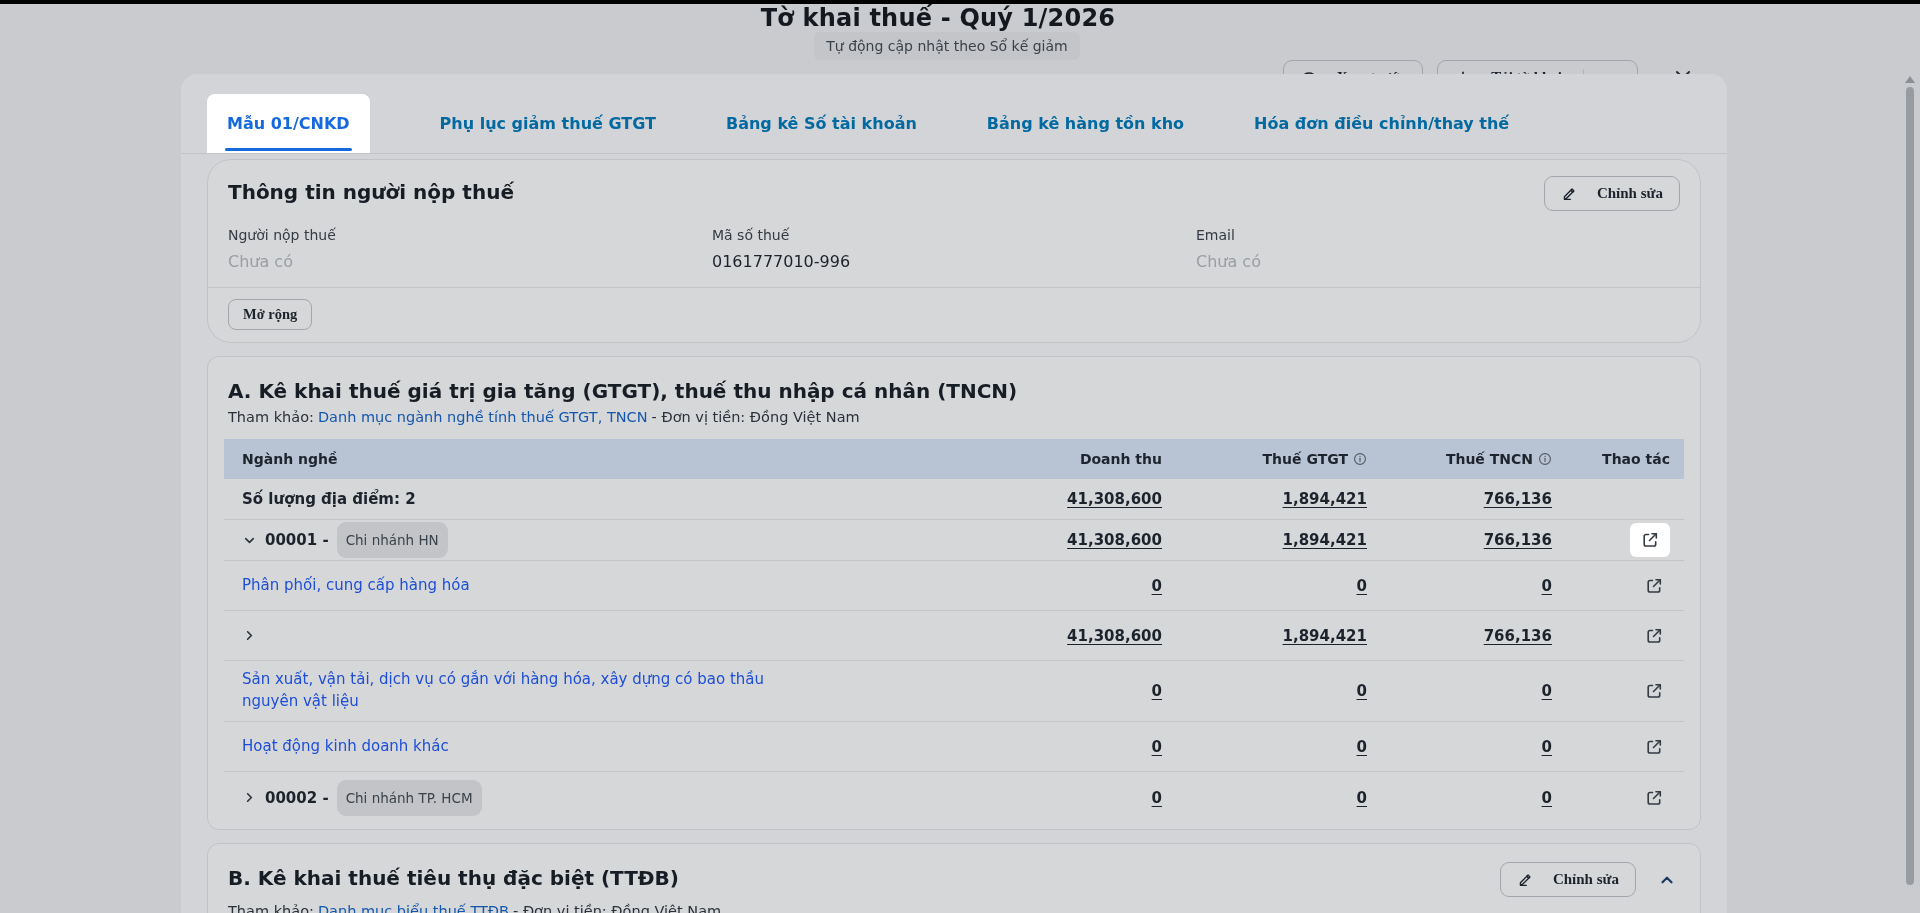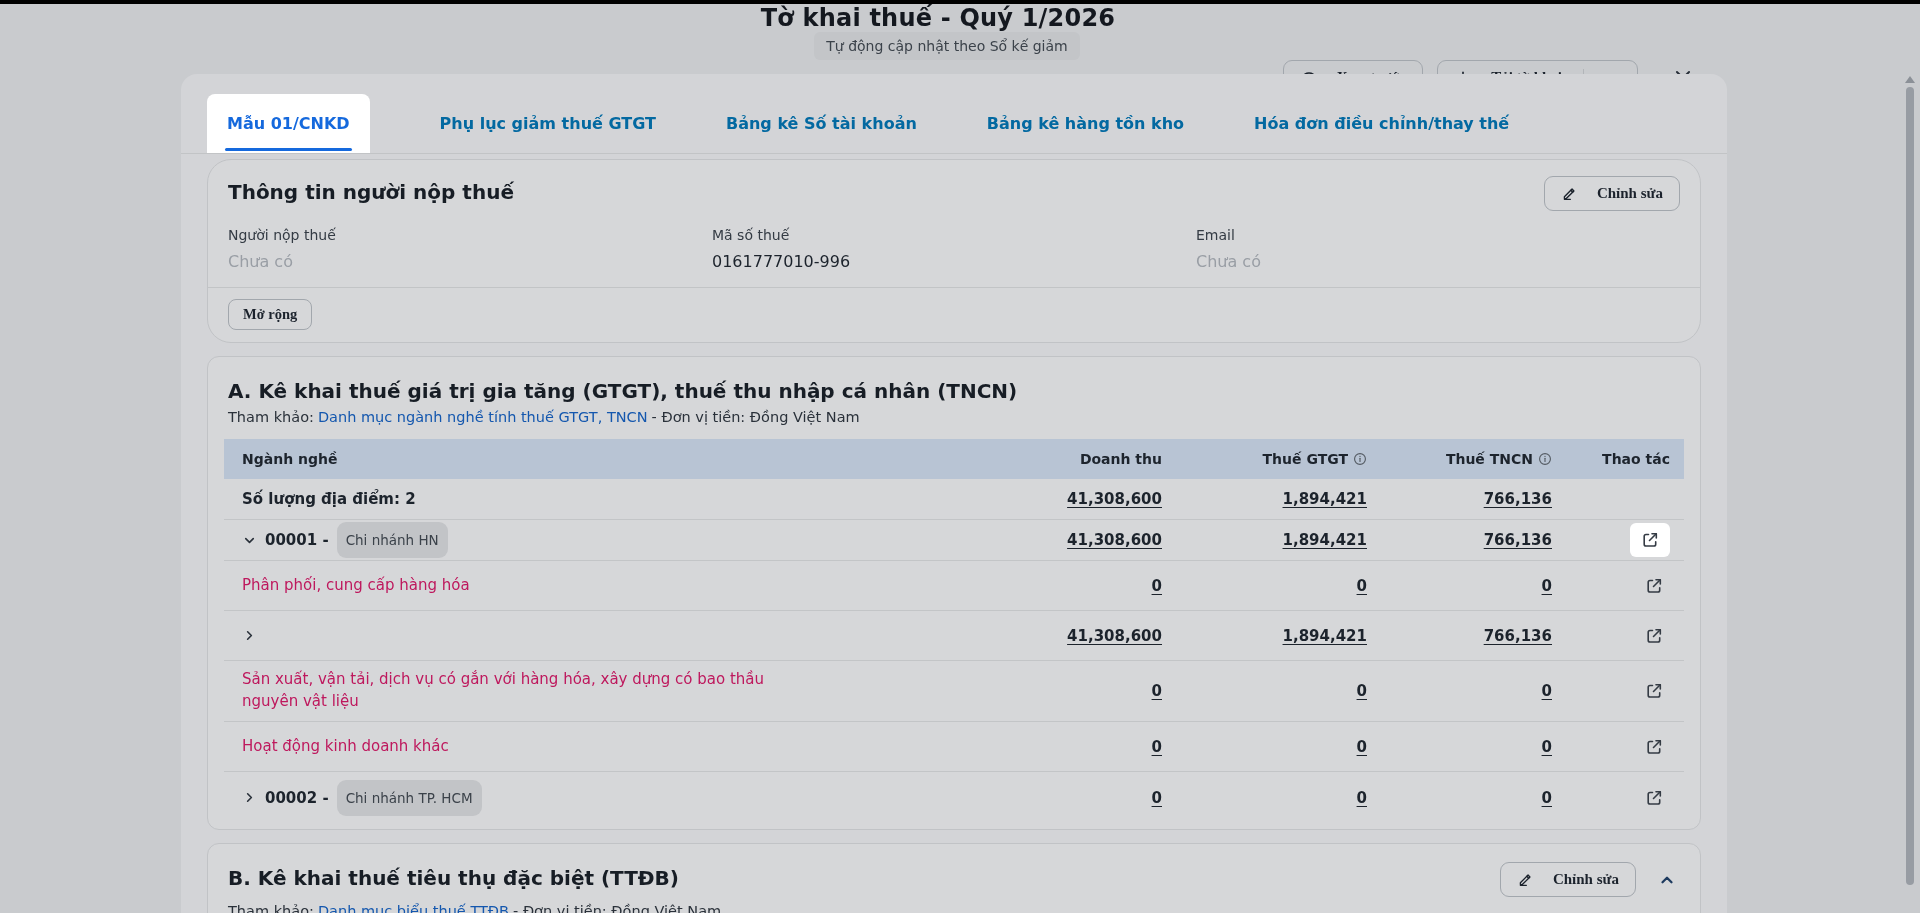--- a/index.html
+++ b/index.html
@@ -107,21 +107,21 @@
   .row-item.tall { height:61px; }
   .row-group2 { height:51px; }
   .code { font-weight:700; color:#1c232c; }
   .site-badge {
     background:#c2c4c7; color:#3b424a; font-size:13.5px; padding:10px 9px;
     border-radius:9px; white-space:nowrap;
   }
   .chev { display:inline-flex; cursor:pointer; flex:0 0 auto; }
   .indent { padding-left:78px; }
   .indent-chev { padding-left:58px; }
-  .item-label { max-width:560px; line-height:1.45; color:#be185d; }
+  .item-label { max-width:560px; line-height:1.45; color:#1d4ed8; }
   .val-link {
     color:#1c232c; font-weight:600; text-decoration:underline;
     text-underline-offset:3px; cursor:pointer;
   }
   .row-summary .val-link { font-weight:700; }
   .ext-btn { background:none; border:none; cursor:pointer; display:inline-flex; padding:6px; }
   .spotlight { background:#ffffff; border-radius:6px; padding:7px 10px; display:inline-flex; }
   .spotlight .ext-btn { padding:0; }
 
   

